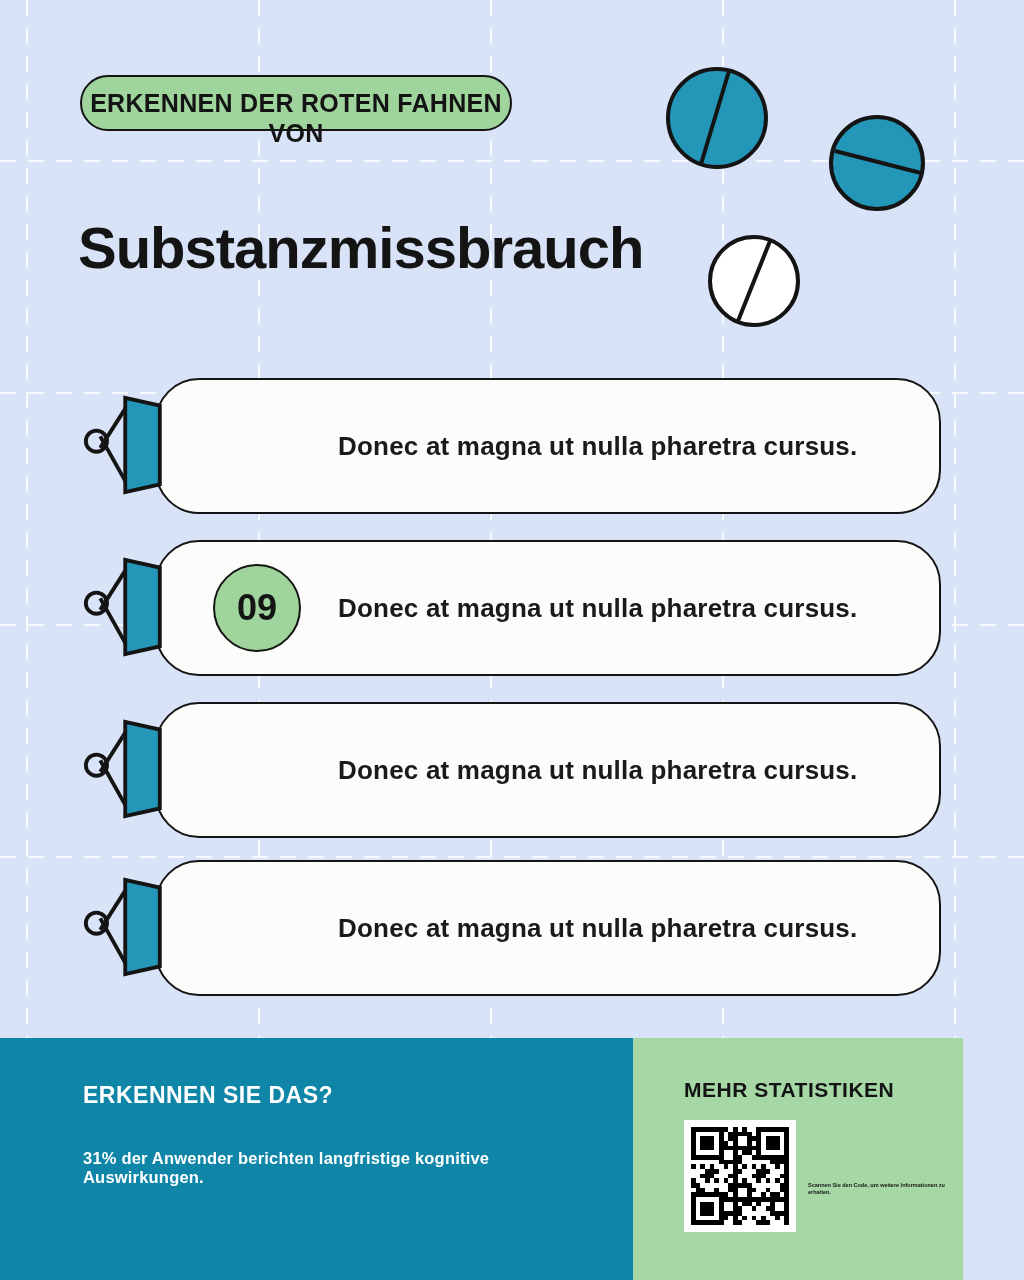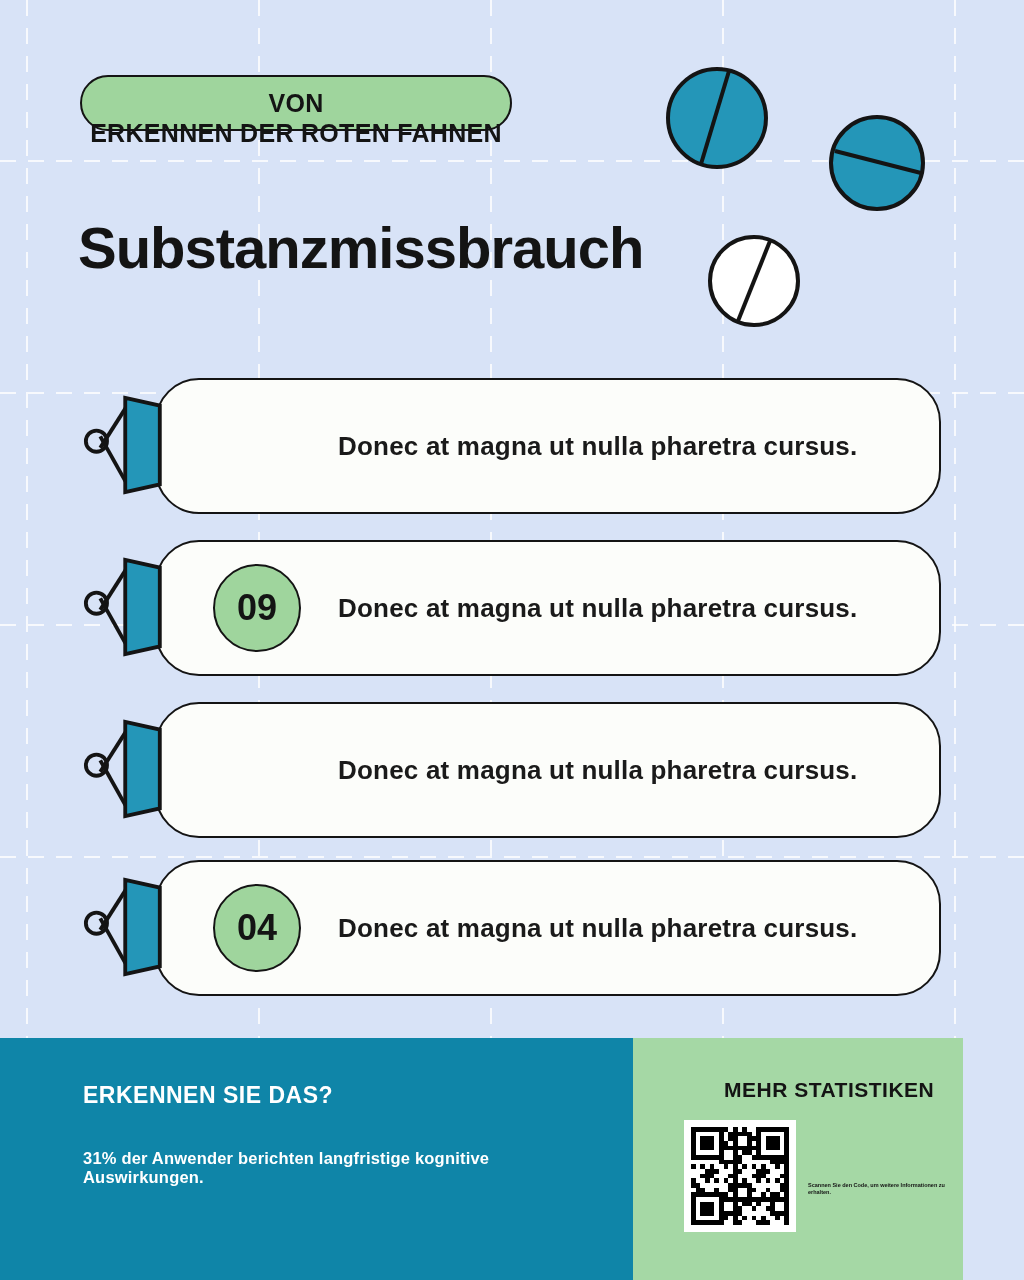--- a/index.html
+++ b/index.html
@@ -62,21 +62,21 @@
   .foot-teal{
     width:633px; height:100%; background:#0f85a8; color:#ffffff;
     padding:44px 60px 0 83px;
   }
   .foot-teal h2{ font-size:23px; font-weight:bold; letter-spacing:.5px; }
   .foot-teal p{ margin-top:40px; font-size:16.5px; font-weight:bold; letter-spacing:.2px; }
   .foot-green{
     width:330px; height:100%; background:#a5d8a5; color:#141414;
     padding:40px 0 0 51px;
   }
-  .foot-green h2{ font-size:21px; font-weight:bold; letter-spacing:.5px;margin-left:40px; }
+  .foot-green h2{ font-size:21px; font-weight:bold; letter-spacing:.5px; }
   .qr-row{ display:flex; margin-top:18px; }
   .qr{
     width:112px; height:112px; background:#ffffff; padding:7px;
     display:grid; grid-template-rows:repeat(21,1fr); grid-template-columns:repeat(21,1fr);
   }
   .qr div{ background:#000; }
   .qr-caption{
     font-size:5.5px; line-height:7px; width:150px; margin-left:12px; margin-top:62px;
     color:#141414; font-weight:bold;
   }
@@ -91,22 +91,22 @@
   <div class="gridline v" style="left:490px"></div>
   <div class="gridline v" style="left:722px"></div>
   <div class="gridline v" style="left:954px"></div>
   <div class="gridline h" style="top:160px"></div>
   <div class="gridline h" style="top:392px"></div>
   <div class="gridline h" style="top:624px"></div>
   <div class="gridline h" style="top:856px"></div>
 
   <div class="badge">
     <div class="badge-text">
+      <span>ERKENNEN DER ROTEN FAHNEN</span>
       <span>VON</span>
-      <span>ERKENNEN DER ROTEN FAHNEN</span>
     </div>
   </div>
 
   <h1 class="title">Substanzmissbrauch</h1>
 
   <svg class="pill" style="left:663px; top:64px;" width="108" height="108" viewBox="0 0 108 108">
     <circle cx="54" cy="54" r="49" fill="#2496b8" stroke="#141414" stroke-width="4"></circle>
     <line x1="66" y1="7" x2="38" y2="100" stroke="#141414" stroke-width="4"></line>
   </svg>
   <svg class="pill" style="left:827px; top:113px;" width="100" height="100" viewBox="0 0 100 100">
@@ -153,21 +153,20 @@
   </div>
 
   <div class="card-row" style="top:860px">
     <div class="card"></div>
     <svg class="clip" viewBox="0 0 100 114">
       <circle cx="14" cy="53" r="11" fill="none" stroke="#141414" stroke-width="4"></circle>
       <line x1="46" y1="16" x2="18" y2="60" stroke="#141414" stroke-width="4"></line>
       <line x1="46" y1="98" x2="18" y2="48" stroke="#141414" stroke-width="4"></line>
       <polygon points="44,8 80,16 80,98 44,106" fill="#2496b8" stroke="#141414" stroke-width="4"></polygon>
     </svg>
-    <div class="num-circle">04</div>
     <div class="card-text">Donec at magna ut nulla pharetra cursus.</div>
   </div>
 
   <div class="footer">
     <div class="foot-teal">
       <h2>ERKENNEN SIE DAS?</h2>
       <p>31% der Anwender berichten langfristige kognitive Auswirkungen.</p>
     </div>
     <div class="foot-green">
       <h2>MEHR STATISTIKEN</h2>

